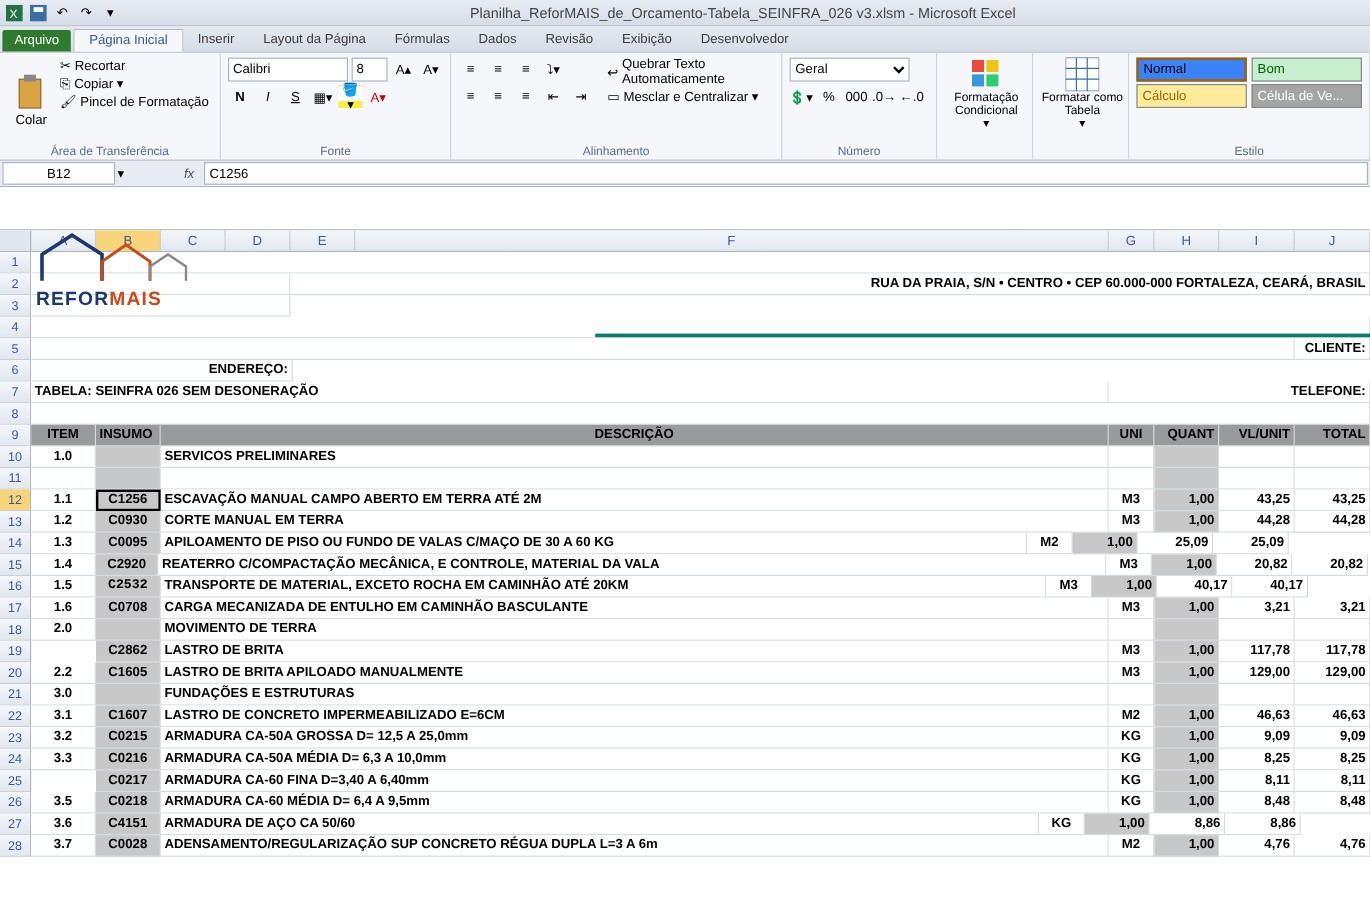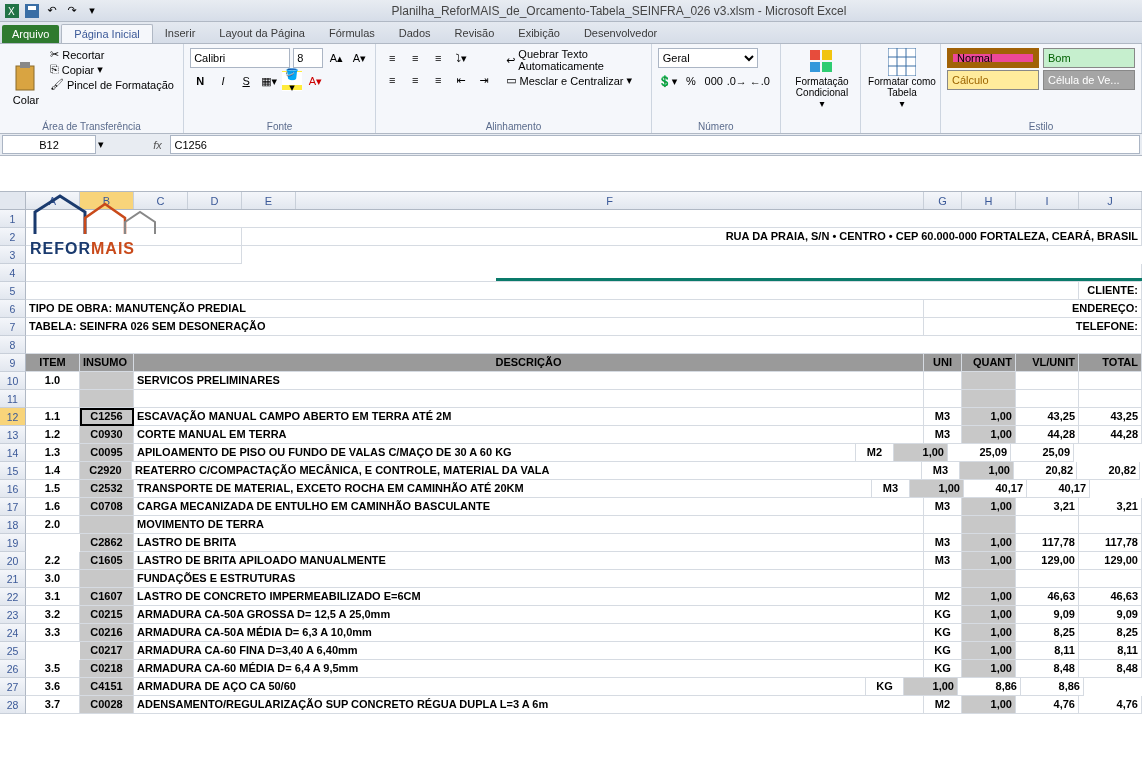--- a/index.html
+++ b/index.html
@@ -212,21 +212,21 @@
           <line x1="9" y1="0" x2="9" y2="28" stroke="#3a6ea5"></line>
           <line x1="18" y1="0" x2="18" y2="28" stroke="#3a6ea5"></line>
         </svg>
       <span>Formatar como Tabela</span>▾
     </div>
   </div>
 
   <div class="rgroup" style="flex:1">
     <div class="rgroup-body">
       <div class="style-grid">
-        <div class="style-cell" style="background:#ec4899;border:6px solid #a16207">Normal</div>
+        <div class="style-cell" style="background:#3b82f6;border:2px solid #a16207">Normal</div>
         <div class="style-cell" style="background:#ffeb9c;color:#9c6500">Cálculo</div>
       </div>
       <div class="style-grid">
         <div class="style-cell" style="background:#c6efce;color:#006100">Bom</div>
         <div class="style-cell" style="background:#a5a5a5;color:#fff">Célula de Ve...</div>
       </div>
     </div>
     <div class="rgroup-label">Estilo</div>
   </div>
 </div>
@@ -272,21 +272,20 @@
         <div class="rownum">4</div>
         <div class="cell " style="width: 1116px;"></div>
       </div>
       <div class="row">
         <div class="rownum">5</div>
         <div class="cell " style="width: 1053px;"></div>
         <div class="cell bold right" style="width: 63px;">CLIENTE:</div>
       </div>
       <div class="row">
         <div class="rownum">6</div>
-        <div class="cell bold" style="width: 898px;">TIPO DE OBRA: MANUTENÇÃO PREDIAL</div>
         <div class="cell bold right" style="width: 218px;">ENDEREÇO:</div>
       </div>
       <div class="row">
         <div class="rownum">7</div>
         <div class="cell bold" style="width: 898px;">TABELA: SEINFRA 026 SEM DESONERAÇÃO</div>
         <div class="cell bold right" style="width: 218px;">TELEFONE:</div>
       </div>
       <div class="row">
         <div class="rownum">8</div>
         <div class="cell " style="width: 1116px;"></div>
@@ -357,21 +356,21 @@
         <div class="cell grayfill center bold" style="width: 52px;">C2920</div>
         <div class="cell bold" style="width: 790px;">REATERRO C/COMPACTAÇÃO MECÂNICA, E CONTROLE, MATERIAL DA VALA</div>
         <div class="cell bold center" style="width: 38px;">M3</div>
         <div class="cell grayfill bold right" style="width: 54px;">1,00</div>
         <div class="cell bold right" style="width: 63px;">20,82</div>
         <div class="cell bold right" style="width: 63px;">20,82</div>
       </div>
       <div class="row">
         <div class="rownum">16</div>
         <div class="cell bold center" style="width: 54px;">1.5</div>
-        <div class="cell grayfill center bold" style="width: 54px;">C2532</div>
+        <div class="cell grayfill center bold" style="width: 54px; font-family: Liberation Mono, monospace;">C2532</div>
         <div class="cell bold" style="width: 738px;">TRANSPORTE DE MATERIAL, EXCETO ROCHA EM CAMINHÃO ATÉ 20KM</div>
         <div class="cell bold center" style="width: 38px;">M3</div>
         <div class="cell grayfill bold right" style="width: 54px;">1,00</div>
         <div class="cell bold right" style="width: 63px;">40,17</div>
         <div class="cell bold right" style="width: 63px;">40,17</div>
       </div>
       <div class="row">
         <div class="rownum">17</div>
         <div class="cell bold center" style="width: 54px;">1.6</div>
         <div class="cell grayfill center bold" style="width: 54px;">C0708</div>

